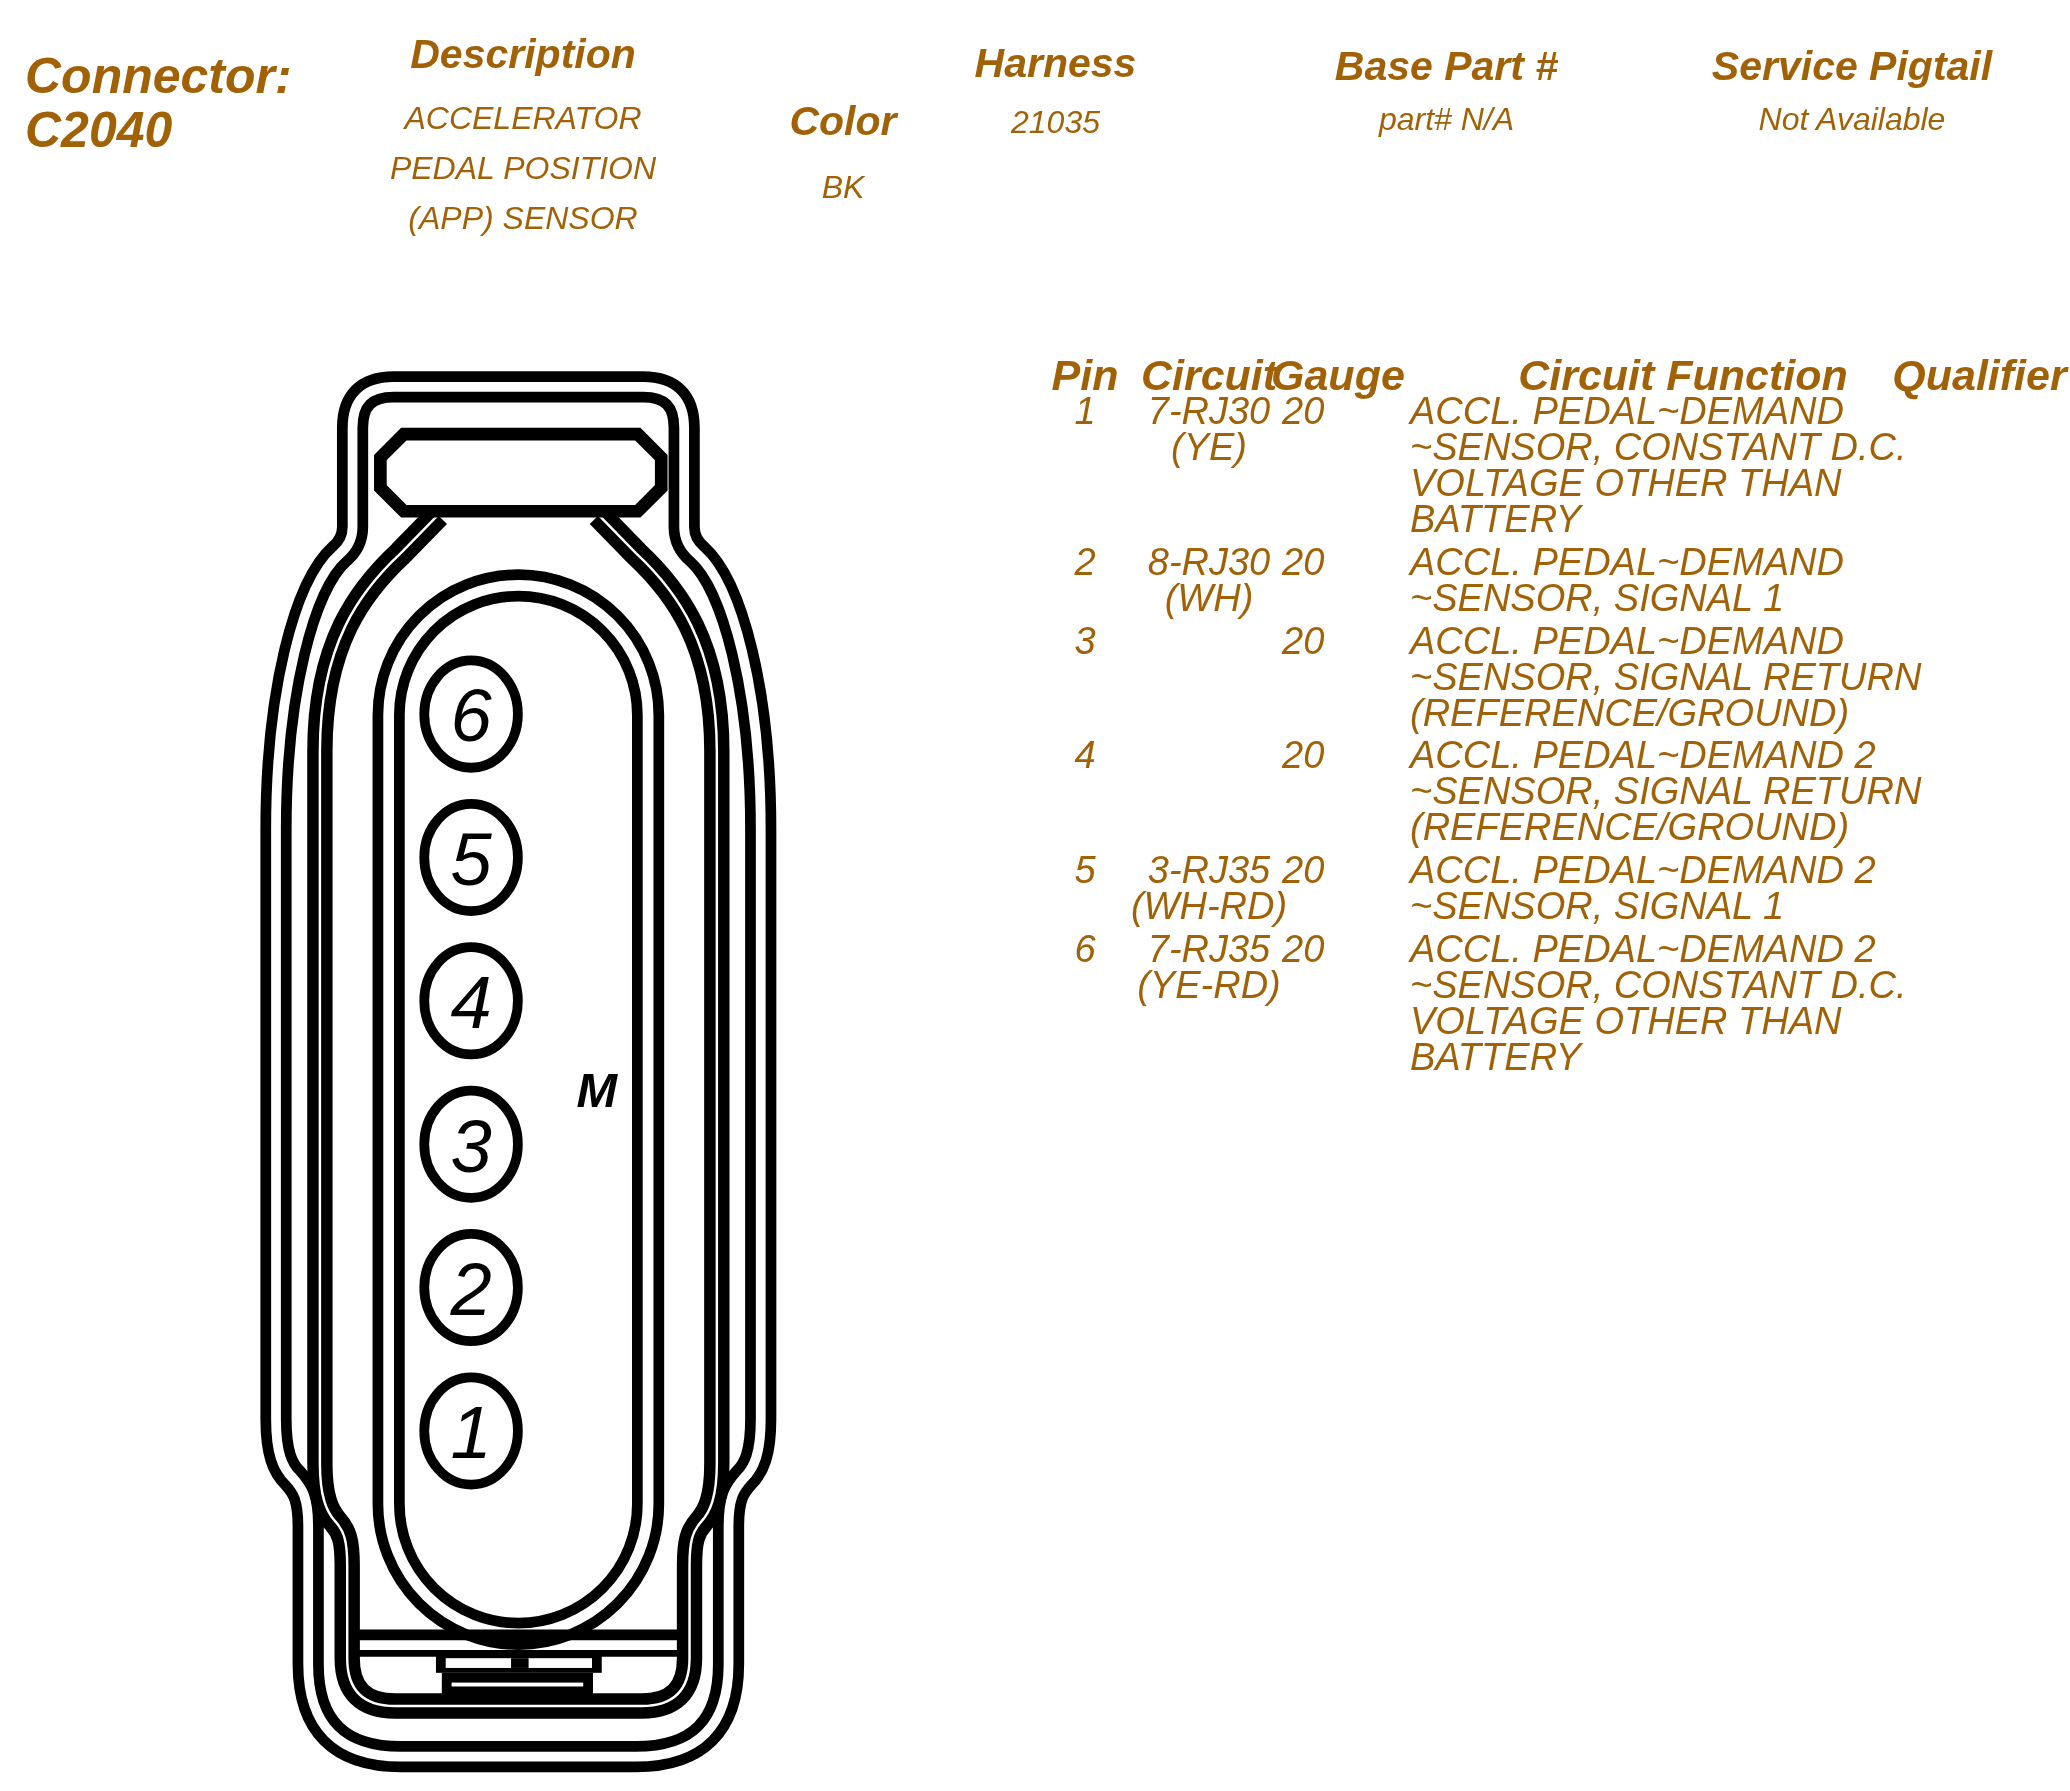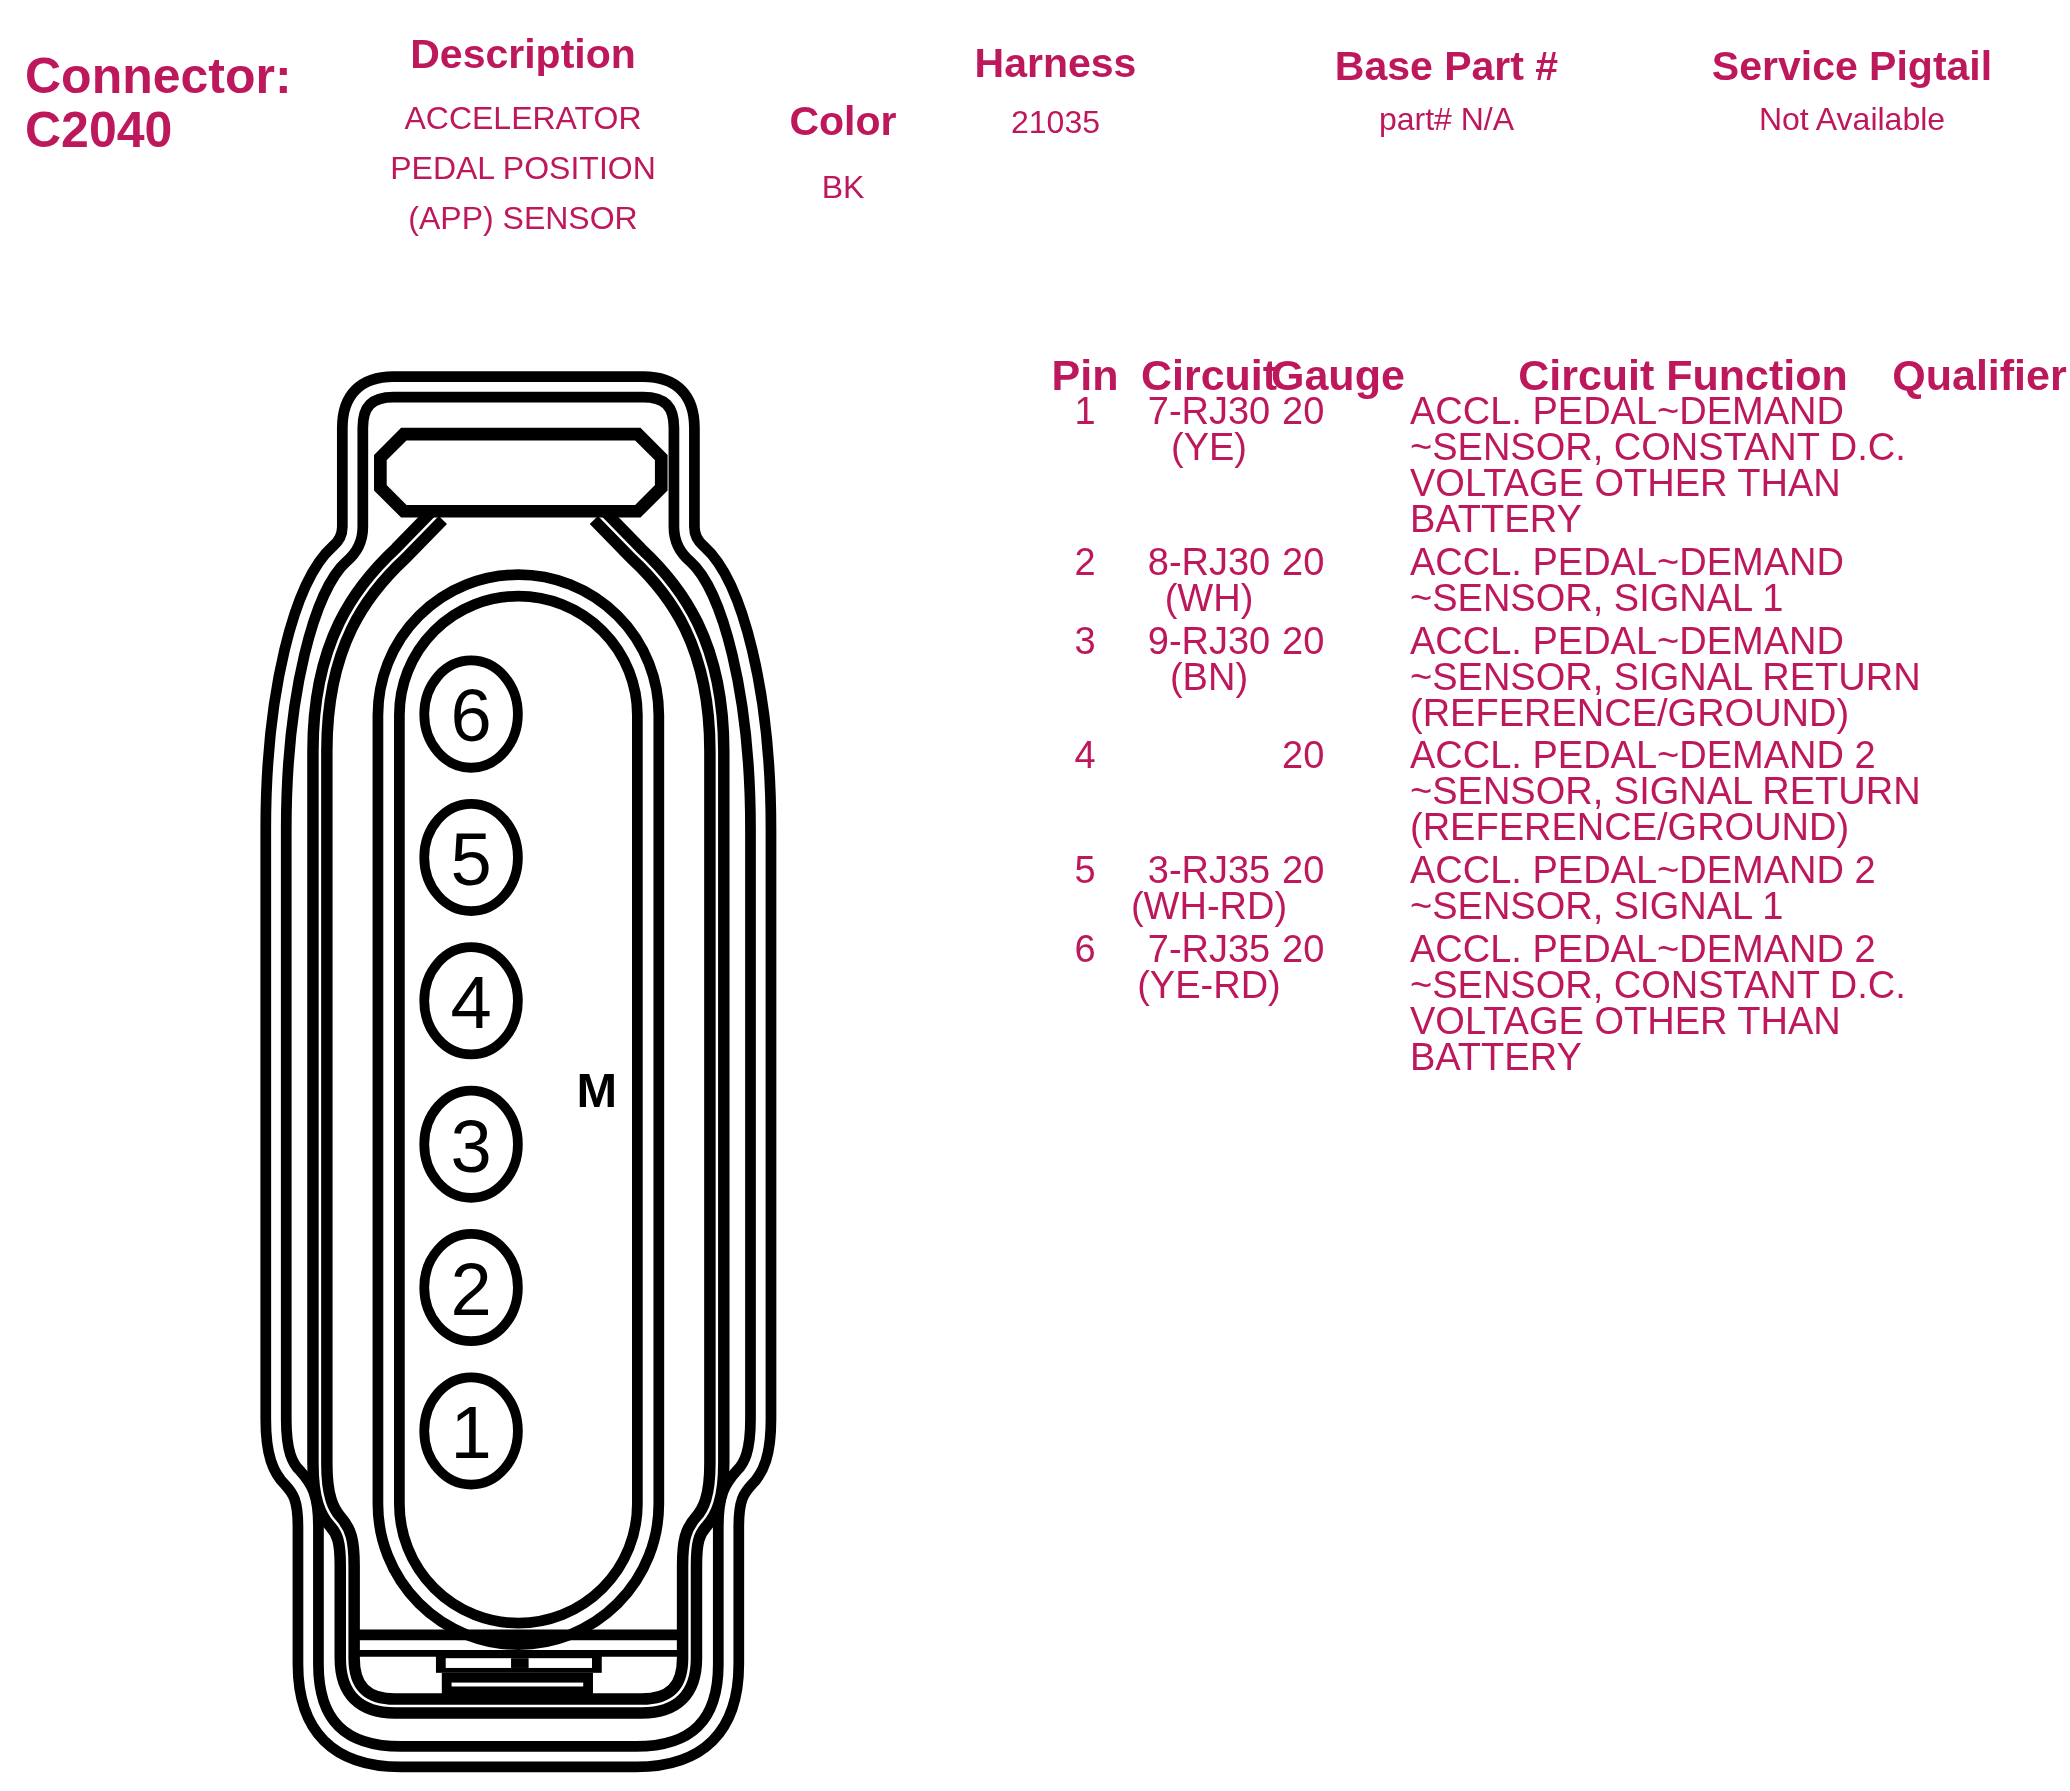--- a/index.html
+++ b/index.html
@@ -1,22 +1,23 @@
 <!DOCTYPE html>
 <html><head>
 <meta charset="utf-8">
 <style>
   html,body{margin:0;padding:0;background:#ffffff;}
   .canvas{
     position:relative;
     width:2070px;height:1792px;
     background:#ffffff;
-    color:#be185d;
+    color:#a16207;
     font-family:"Liberation Sans", sans-serif;
     overflow:hidden;
+    font-style:italic;
   }
   .abs{position:absolute;}
   .pre{white-space:pre-line;}
 
   
   .connector-id{left:25px;top:49px;font-size:50px;font-weight:bold;line-height:54px;}
   .hdr-title{font-size:41px;font-weight:bold;line-height:43px;text-align:center;}
   .hdr-value{font-size:32px;line-height:43px;text-align:center;}
   .desc-title{left:371px;top:33px;width:304px;}
   .desc-value{left:359px;top:93px;width:328px;line-height:50px;}
@@ -101,22 +102,20 @@
       <div class="cell-pin">2</div>
       <div class="cell-circuit">8-RJ30
 (WH)</div>
       <div class="cell-gauge">20</div>
       <div class="cell-func">ACCL. PEDAL~DEMAND
 ~SENSOR, SIGNAL 1</div>
       <div class="cell-qual"></div>
     </div>
     <div class="trow">
       <div class="cell-pin">3</div>
-      <div class="cell-circuit">9-RJ30
-(BN)</div>
       <div class="cell-gauge">20</div>
       <div class="cell-func">ACCL. PEDAL~DEMAND
 ~SENSOR, SIGNAL RETURN
 (REFERENCE/GROUND)</div>
       <div class="cell-qual"></div>
     </div>
     <div class="trow">
       <div class="cell-pin">4</div>
       <div class="cell-gauge">20</div>
       <div class="cell-func">ACCL. PEDAL~DEMAND 2

